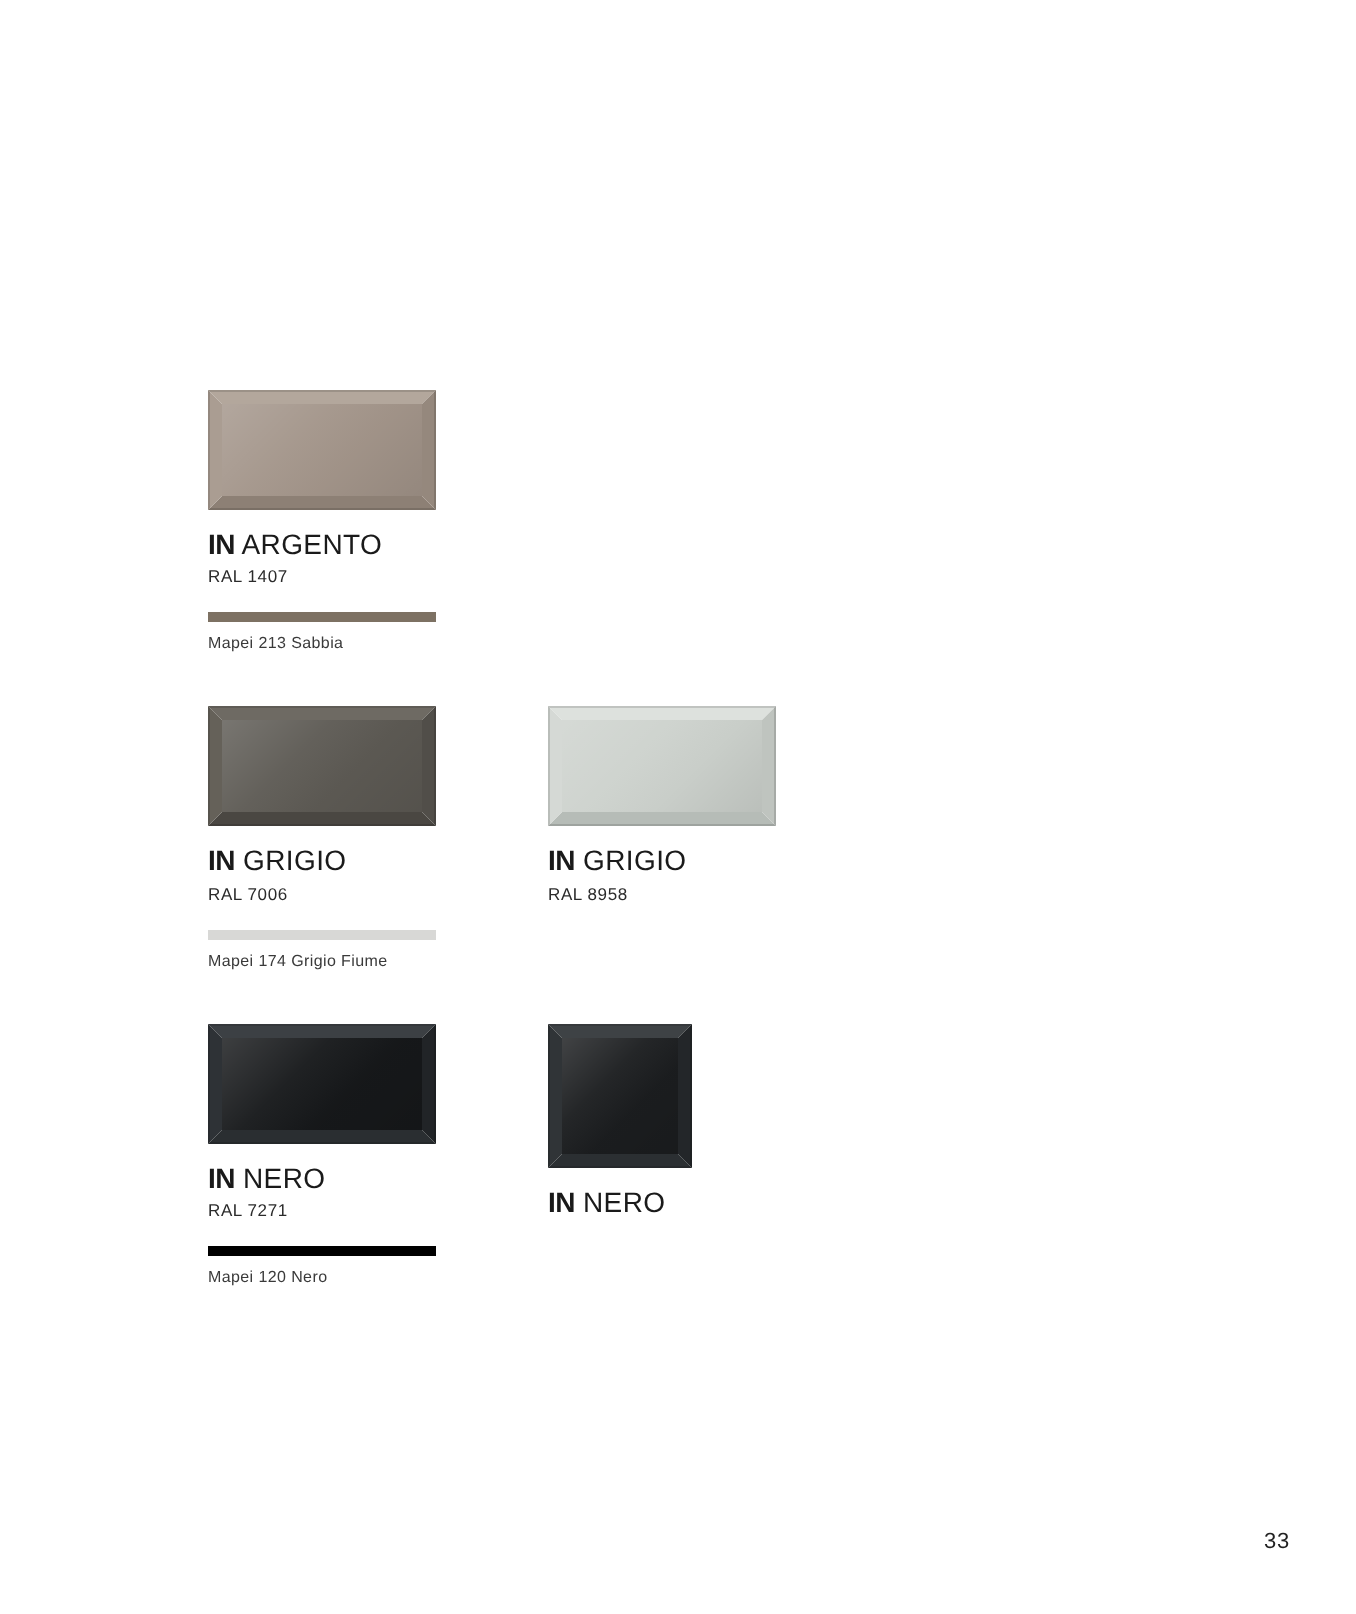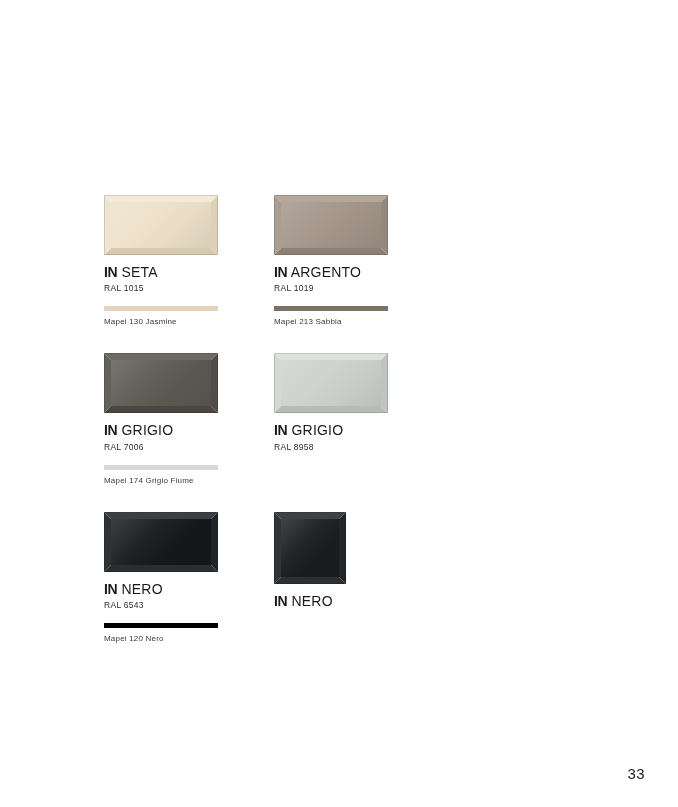--- a/index.html
+++ b/index.html
@@ -154,77 +154,54 @@
     color: #3a3a3a;
     letter-spacing: 0.2px;
     white-space: nowrap;
   }
 
   
   #page-number {
     position: absolute;
     right: 33px;
     top: 765px;
-    font-size: 15px;
+    font-size: 11px;
     color: #222;
     letter-spacing: 0.4px;
     text-align: right;
   }
 </style>
 </head>
 <body>
 
 <div id="page" style="background: rgb(255, 255, 255);">
 
   <div id="grid">
 
     <div class="row">
 
+
       <div class="cell">
         <div class="tile-wrap">
-          <div class="tile" id="t0" style="--c-face: #ede1c9; --c-top: #f3ead8; --c-left: #efe4cf; --c-right: #ddd0b5; --c-bottom: #d8cab0;">
-            <div class="bevel">
-              <span class="bv-top"></span>
-              <span class="bv-bottom"></span>
-              <span class="bv-left"></span>
-              <span class="bv-right"></span>
-            </div>
-            <div class="face"></div>
-            <div class="tile-edge"></div>
-          </div>
-        </div>
-        <div class="title">
-          <span class="in">IN</span>
-          <span class="nm">SETA</span>
-        </div>
-        <div class="ral">RAL 1015</div>
-        <div class="meta-block">
-          <div class="grout-strip" id="g0" style="--g-color: #e3d3bc;"></div>
-          <div class="grout-name">Mapei 130 Jasmine</div>
-        </div>
-      </div>
-
-      <div class="cell">
-        <div class="tile-wrap">
           <div class="tile" id="t1" style="--c-face: #a3958a; --c-top: #b3a79c; --c-left: #aa9d92; --c-right: #95887d; --c-bottom: #8d8075;">
             <div class="bevel">
               <span class="bv-top"></span>
               <span class="bv-bottom"></span>
               <span class="bv-left"></span>
               <span class="bv-right"></span>
             </div>
             <div class="face"></div>
             <div class="tile-edge"></div>
           </div>
         </div>
         <div class="title">
           <span class="in">IN</span>
           <span class="nm">ARGENTO</span>
         </div>
-        <div class="ral">RAL 1019</div>
+        <div class="ral">RAL 1407</div>
         <div class="meta-block">
           <div class="grout-strip" id="g1" style="--g-color: #7d7163;"></div>
           <div class="grout-name">Mapei 213 Sabbia</div>
         </div>
       </div>
 
     </div>
 
     <div class="row">
 
@@ -286,21 +263,21 @@
               <span class="bv-right"></span>
             </div>
             <div class="face"></div>
             <div class="tile-edge"></div>
           </div>
         </div>
         <div class="title">
           <span class="in">IN</span>
           <span class="nm">NERO</span>
         </div>
-        <div class="ral">RAL 6543</div>
+        <div class="ral">RAL 7271</div>
         <div class="meta-block">
           <div class="grout-strip" id="g4" style="--g-color: #000000;"></div>
           <div class="grout-name">Mapei 120 Nero</div>
         </div>
       </div>
 
       <div class="cell empty-meta">
         <div class="tile-wrap">
           <div class="tile square" id="t5" style="--c-face: #1b1d1f; --c-top: #3e4245; --c-left: #303437; --c-right: #232629; --c-bottom: #2b2f32;">
             <div class="bevel">

